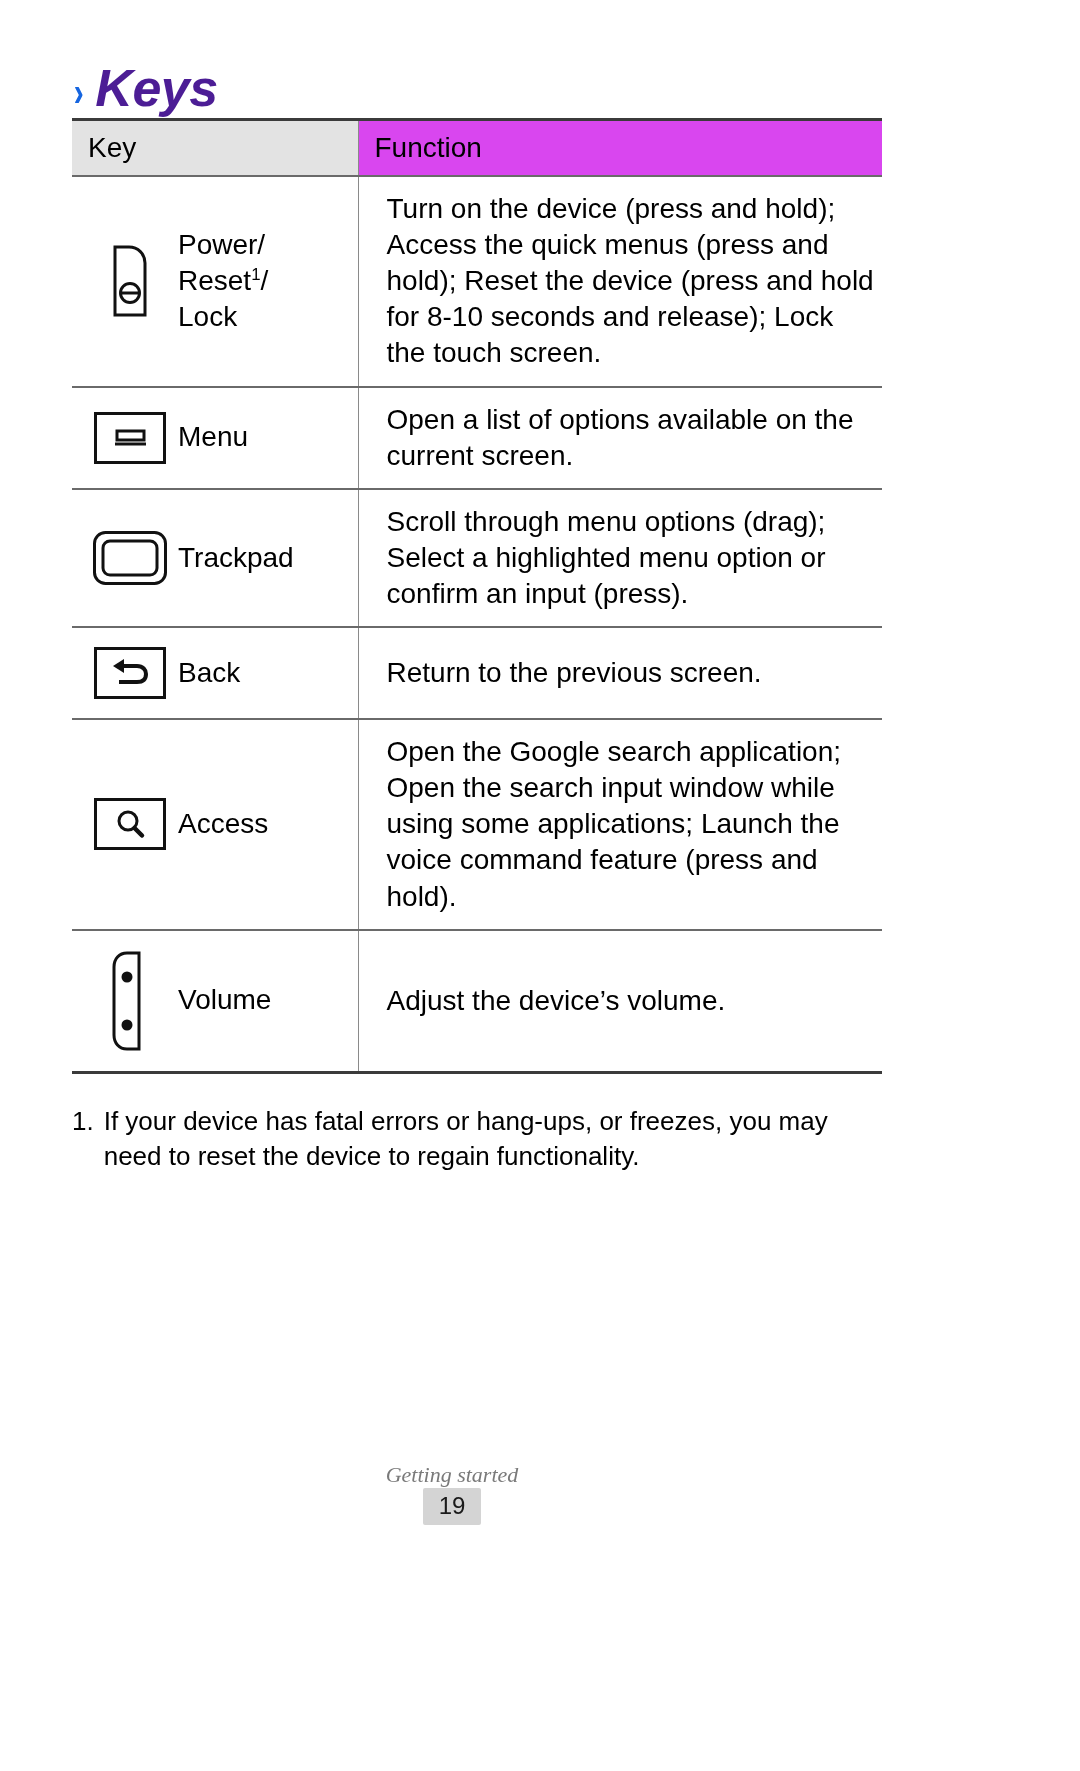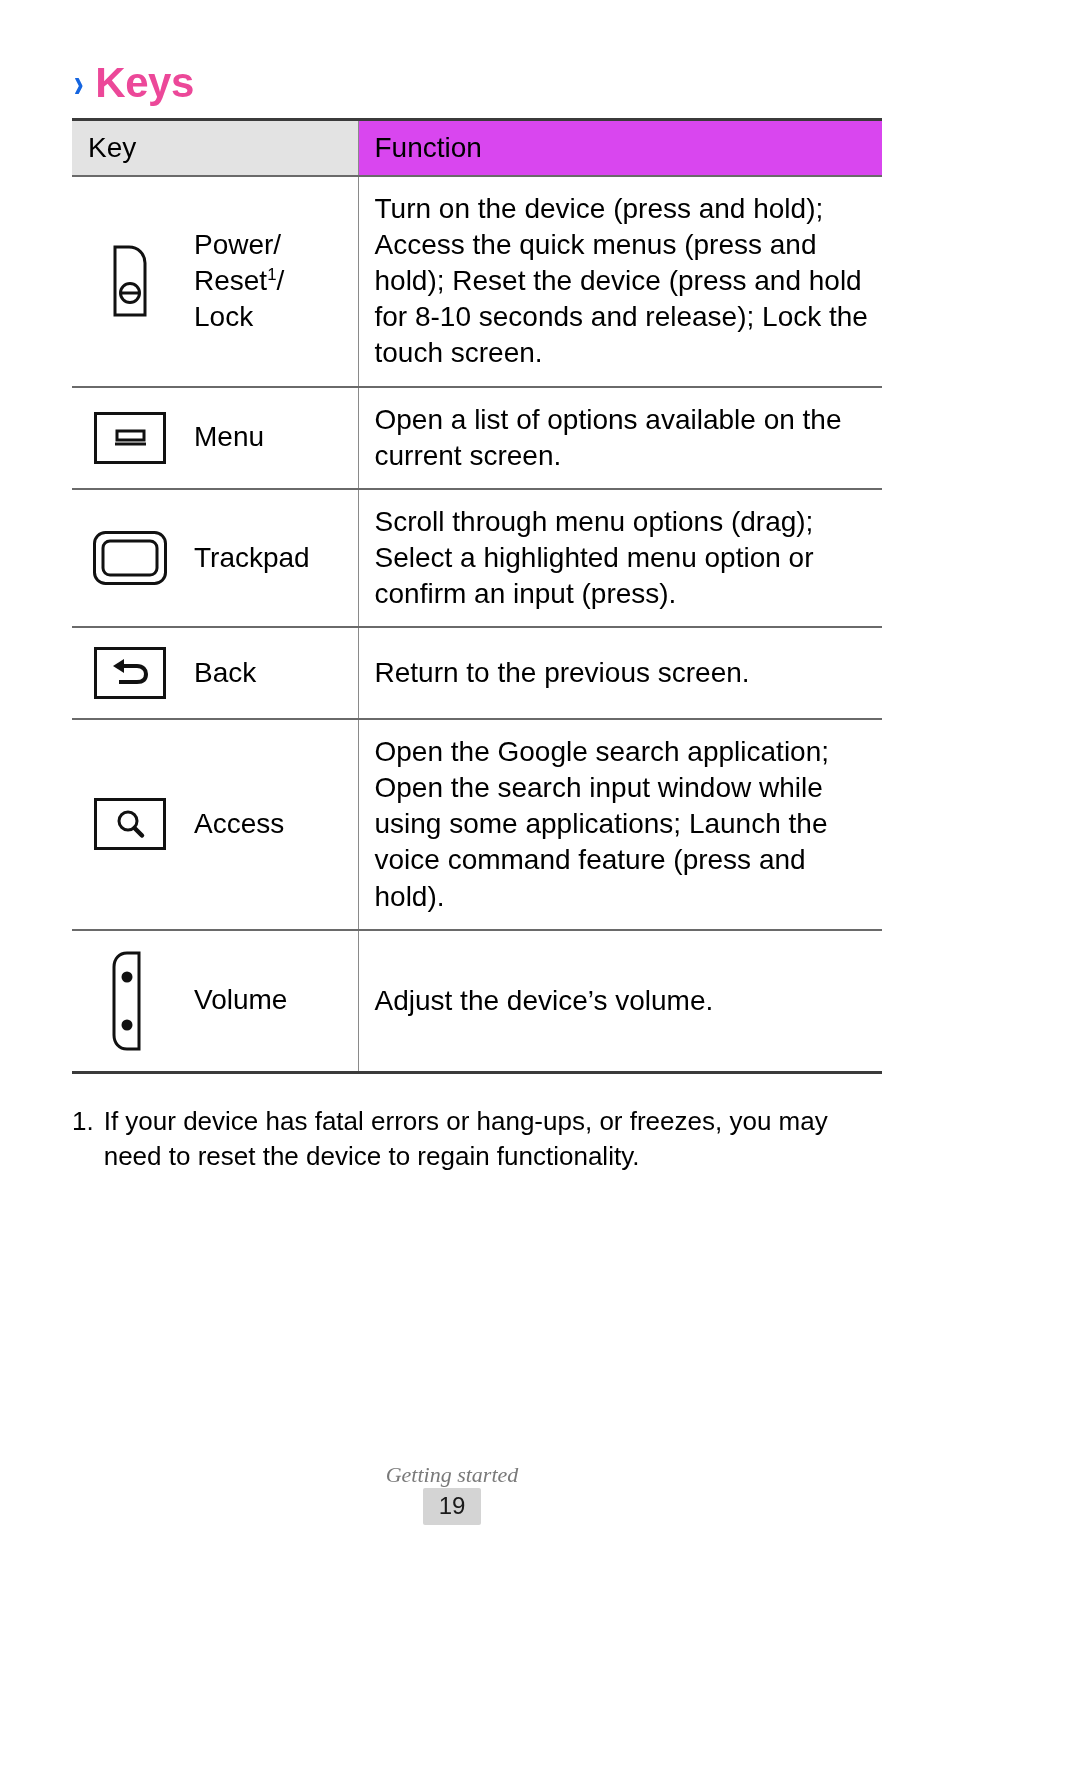--- a/index.html
+++ b/index.html
@@ -33,25 +33,26 @@
   }
   .chev {
     color: #1565e0;
     font-size: 40px;
     font-weight: bold;
     line-height: 1;
     transform: scaleX(0.75);
     display: inline-block;
   }
   .title-text {
-    font-size: 42px;
+    font-size: 52px;
     font-weight: bold;
     letter-spacing: -0.5px;
     line-height: 1;
-    color: #ec4899;
+    color: #4c1d95;
+    font-style: italic;
   }
 
   
   .keys-table {
     position: absolute;
     left: 72px;
     top: 118px;
     width: 810px;
     border-collapse: collapse;
     table-layout: fixed;
@@ -83,29 +84,28 @@
   }
 
   tbody tr { border-bottom: 2px solid #6a6a6a; }
   tbody tr:last-child { border-bottom: 3px solid #3b3b3b; }
 
   td.key-cell {
     padding: 18px 10px 18px 10px;
   }
   td.func-cell {
     border-left: 1px solid #8a8a8a;
-    padding: 14px 8px 14px 16px;
+    padding: 14px 8px 14px 28px;
     font-size: 28px;
     line-height: 1.29;
   }
 
   .key-inner {
     display: flex;
     align-items: center;
-    gap: 16px;
   }
   .icon-slot {
     width: 96px;
     min-width: 96px;
     display: flex;
     justify-content: center;
     align-items: center;
   }
   .key-label {
     font-size: 28px;

